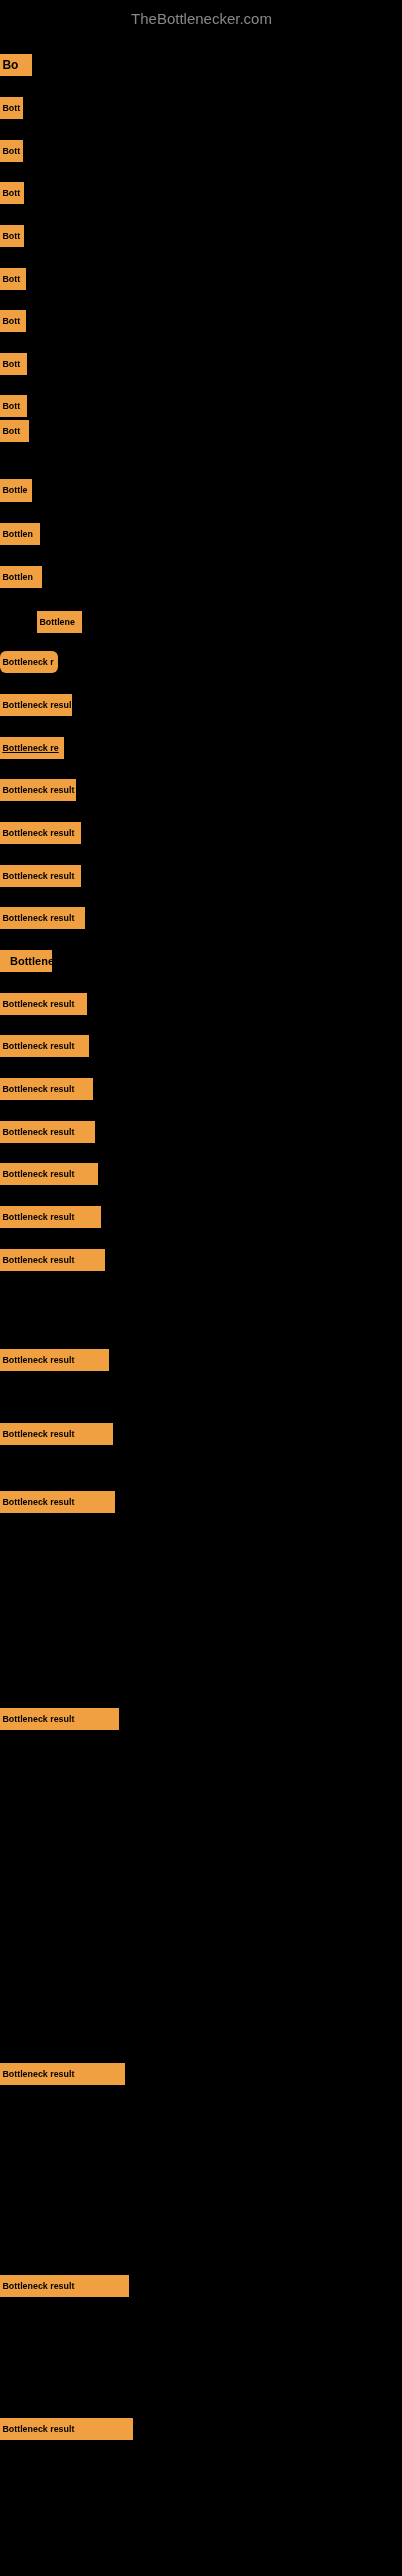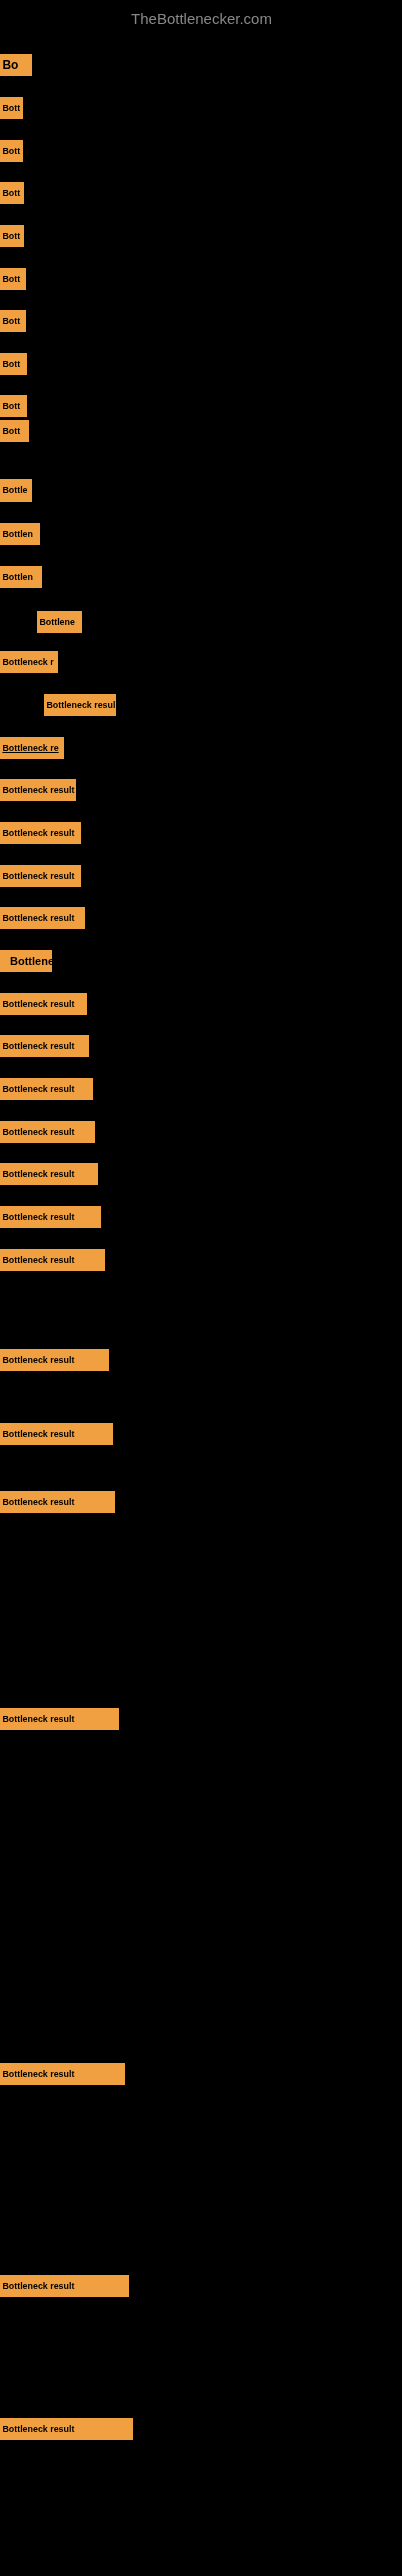--- a/index.html
+++ b/index.html
@@ -77,23 +77,23 @@
     <div style="position: absolute; left: 0px; top: 497px; height: 26px; display: flex; align-items: center;">
       <div style="background-color: rgb(240, 160, 64); height: 22.5px; width: 40px; display: flex; align-items: center; padding: 0px 2.4px; color: rgb(0, 0, 0); font-size: 8.9px; font-weight: bold; overflow: hidden; white-space: nowrap; min-width: 0px;">Bottlen</div>
     </div>
     <div style="position: absolute; left: 0px; top: 540px; height: 26px; display: flex; align-items: center;">
       <div style="background-color: rgb(240, 160, 64); height: 22.5px; width: 42px; display: flex; align-items: center; padding: 0px 2.4px; color: rgb(0, 0, 0); font-size: 8.9px; font-weight: bold; overflow: hidden; white-space: nowrap; min-width: 0px;">Bottlen</div>
     </div>
     <div style="position: absolute; left: 0px; top: 583px; height: 26px; display: flex; align-items: flex-end; margin-left: 37px;">
       <div style="background-color: rgb(240, 160, 64); height: 22.5px; width: 45px; display: flex; align-items: center; padding: 0px 2.4px; color: rgb(0, 0, 0); font-size: 8.9px; font-weight: bold; overflow: hidden; white-space: nowrap; min-width: 0px;">Bottlene</div>
     </div>
     <div style="position: absolute; left: 0px; top: 625px; height: 26px; display: flex; align-items: center;">
-      <div style="background-color: rgb(240, 160, 64); height: 22.5px; width: 58px; display: flex; align-items: center; padding: 0px 2.4px; color: rgb(0, 0, 0); font-size: 8.9px; font-weight: bold; overflow: hidden; white-space: nowrap; min-width: 0px;">Bottleneck r</div>
+      <div style="background-color: rgb(240, 160, 64); height: 22.5px; width: 58px; display: flex; align-items: center; padding: 0px 2.4px; color: rgb(0, 0, 0); font-size: 8.9px; font-weight: bold; overflow: hidden; white-space: nowrap; min-width: 0px; border-radius: 6px;">Bottleneck r</div>
     </div>
-    <div style="position: absolute; left: 0px; top: 668px; height: 26px; display: flex; align-items: center; margin-left: 44px;">
+    <div style="position: absolute; left: 0px; top: 668px; height: 26px; display: flex; align-items: center;">
       <div style="background-color: rgb(240, 160, 64); height: 22.5px; width: 72px; display: flex; align-items: center; padding: 0px 2.4px; color: rgb(0, 0, 0); font-size: 8.9px; font-weight: bold; overflow: hidden; white-space: nowrap; min-width: 0px;">Bottleneck resul</div>
     </div>
     <div style="position: absolute; left: 0px; top: 711px; height: 26px; display: flex; align-items: center; text-decoration: underline;">
       <div style="background-color: rgb(240, 160, 64); height: 22.5px; width: 64px; display: flex; align-items: center; padding: 0px 2.4px; color: rgb(0, 0, 0); font-size: 8.9px; font-weight: bold; overflow: hidden; white-space: nowrap; min-width: 0px;">Bottleneck re</div>
     </div>
     <div style="position: absolute; left: 0px; top: 753px; height: 26px; display: flex; align-items: center;">
       <div style="background-color: rgb(240, 160, 64); height: 22.5px; width: 76px; display: flex; align-items: center; padding: 0px 2.4px; color: rgb(0, 0, 0); font-size: 8.9px; font-weight: bold; overflow: hidden; white-space: nowrap; min-width: 0px;">Bottleneck result</div>
     </div>
     <div style="position: absolute; left: 0px; top: 796px; height: 26px; display: flex; align-items: center;">
       <div style="background-color: rgb(240, 160, 64); height: 22.5px; width: 81px; display: flex; align-items: center; padding: 0px 2.4px; color: rgb(0, 0, 0); font-size: 8.9px; font-weight: bold; overflow: hidden; white-space: nowrap; min-width: 0px;">Bottleneck result</div>

